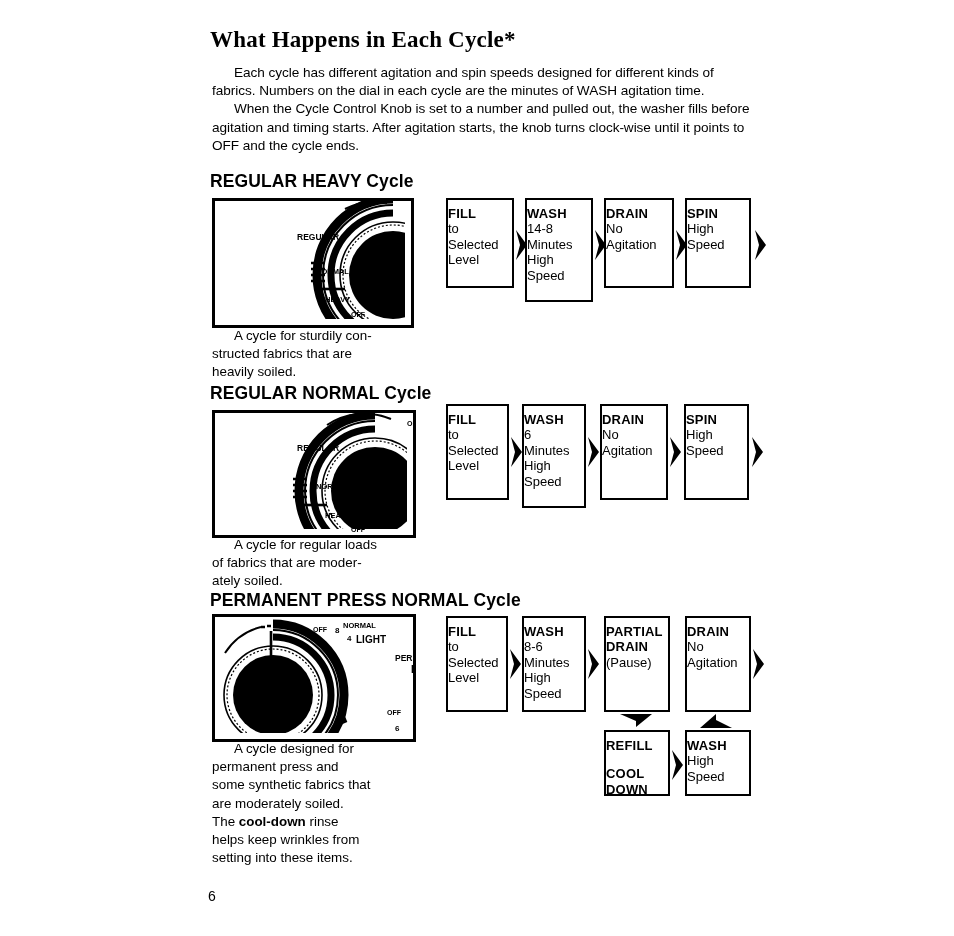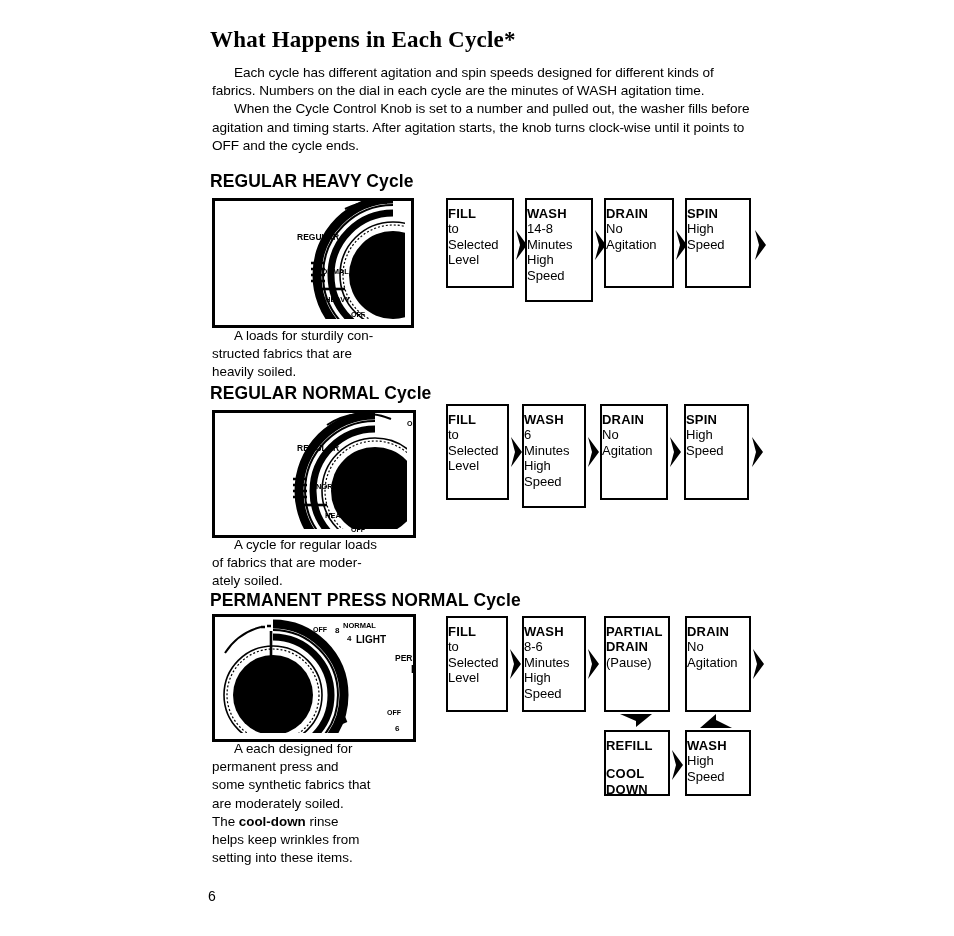--- a/index.html
+++ b/index.html
@@ -129,21 +129,21 @@
     <span class="dial-lbl" style="left:38px;  top:31px; font-size:8.5px;">REGULAR</span>
     <span class="dial-lbl" style="left:57px;  top:66px; font-size:7.5px;">NORMAL</span>
     <span class="dial-lbl" style="left:106px; top:65px; font-size:8px;">6</span>
     <span class="dial-lbl" style="left:100px; top:79px; font-size:8px;">10</span>
     <span class="dial-lbl" style="left:66px;  top:94px; font-size:7.5px;">HEAVY</span>
     <span class="dial-lbl" style="left:104px; top:93px; font-size:8px;">14</span>
     <span class="dial-lbl" style="left:92px;  top:110px; font-size:7px;">OFF</span>
   </div>
 
   <div class="caption" style="left:212px; top:327px; width:200px;">
-    <p class="ind">A loads for sturdily con-</p>
+    <p class="ind">A cycle for sturdily con-</p>
     <p>structed fabrics that are</p>
     <p>heavily soiled.</p>
   </div>
 
   <div class="fbox" style="left:446px; top:198px; width:68px; height:90px;">
     <div class="ttl">FILL</div>
     <div class="ln">to</div>
     <div class="ln">Selected</div>
     <div class="ln">Level</div>
   </div>
@@ -288,21 +288,21 @@
     <span class="dial-lbl" style="left:84px;  top:4px;  font-size:7.5px;">NORMAL</span>
     <span class="dial-lbl" style="left:88px;  top:17px; font-size:8px;">4</span>
     <span class="dial-lbl" style="left:97px;  top:17px; font-size:10px;">LIGHT</span>
     <span class="dial-lbl" style="left:136px; top:36px; font-size:8.5px;">PERMANENT</span>
     <span class="dial-lbl" style="left:152px; top:47px; font-size:10px;">PRESS</span>
     <span class="dial-lbl" style="left:128px; top:92px; font-size:7px;">OFF</span>
     <span class="dial-lbl" style="left:136px; top:107px; font-size:8px;">6</span>
   </div>
 
   <div class="caption" style="left:212px; top:740px; width:220px;">
-    <p class="ind">A each designed for</p>
+    <p class="ind">A cycle designed for</p>
     <p>permanent press and</p>
     <p>some synthetic fabrics that</p>
     <p>are moderately soiled.</p>
     <p><span>The </span><b>cool-down</b><span> rinse</span></p>
     <p>helps keep wrinkles from</p>
     <p>setting into these items.</p>
   </div>
 
   <div class="fbox" style="left:446px; top:616px; width:62px; height:96px;">
     <div class="ttl">FILL</div>

